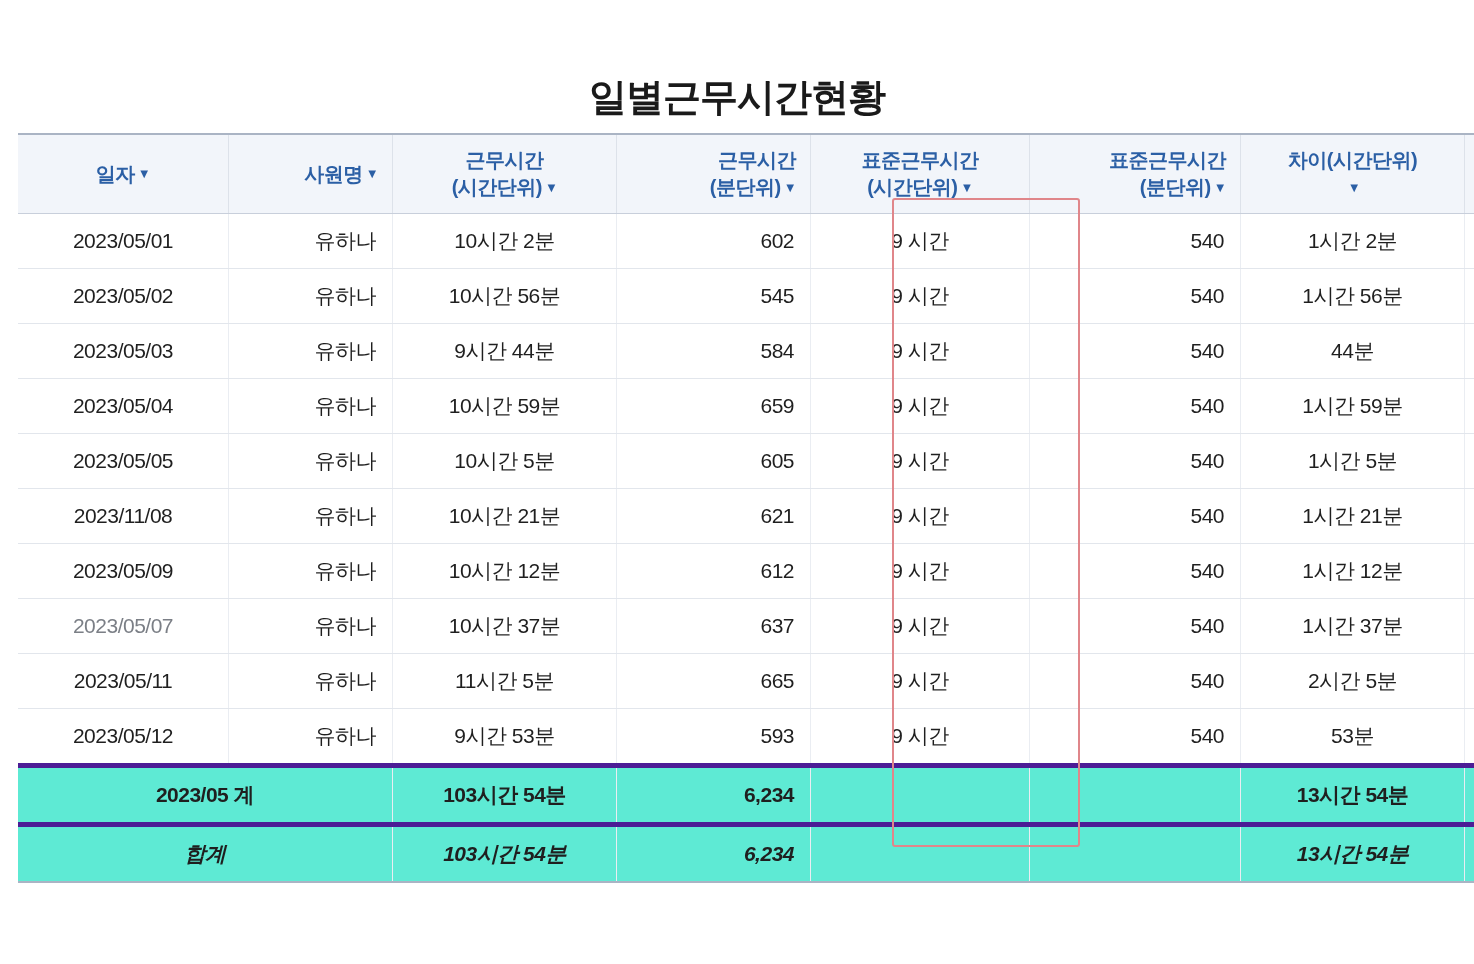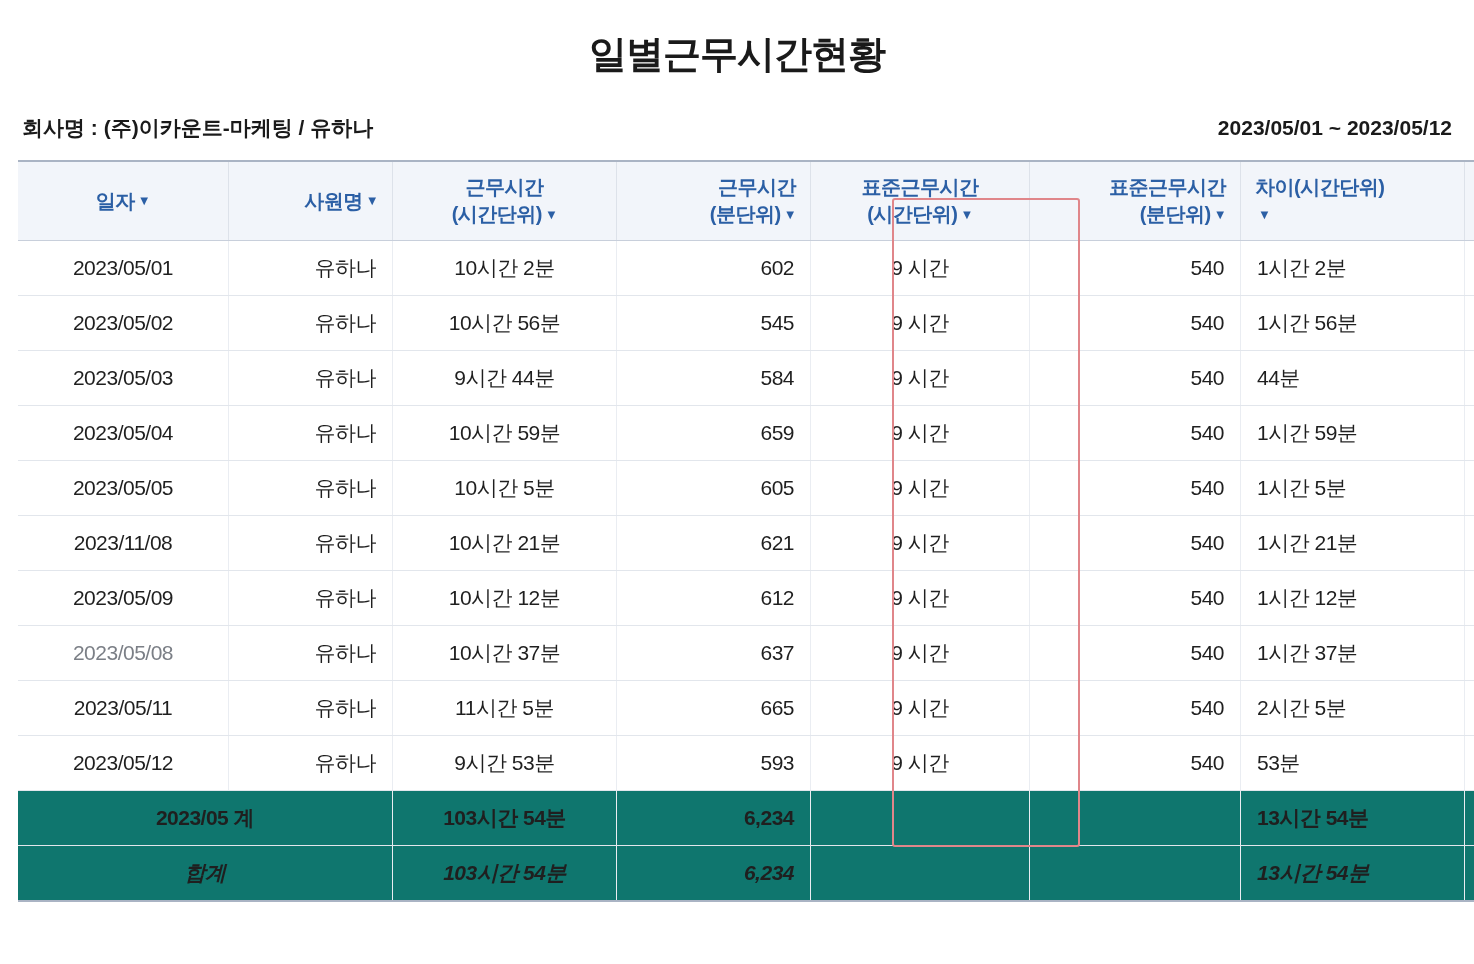--- a/index.html
+++ b/index.html
@@ -20,21 +20,21 @@
     box-sizing: border-box;
     padding: 0 18px;
     position: relative;
   }
   .title {
     text-align: center;
     font-size: 38px;
     font-weight: bold;
     color: #1a1a1a;
     letter-spacing: -1px;
-    padding-top: 29px;
+    padding-top: 72px;
     padding-bottom: 10px;
   }
   .meta-row {
     display: flex;
     justify-content: space-between;
     align-items: center;
     font-size: 21px;
     font-weight: bold;
     color: #1a1a1a;
     padding: 24px 4px 18px 4px;
@@ -70,27 +70,27 @@
     letter-spacing: -0.5px;
   }
   tbody td:last-child { border-right: none; }
 
   .c-date   { text-align: center; width: 182px; }
   .c-name   { text-align: right;   width: 135px; }
   .c-wh     { text-align: center; width: 195px; }
   .c-wm     { text-align: right;  width: 165px; }
   .c-sh     { text-align: center; width: 190px; }
   .c-sm     { text-align: right;  width: 182px; }
-  .c-dh     { text-align: left; width: 195px; }
+  .c-dh     { text-align: center; width: 195px; }
   .c-dm     { text-align: right;  width: 190px; }
 
   .sum-row td {
     font-weight: bold;
-    background: #0f766e;
-    border-top: 1px solid #4c1d95;
+    background: #5eead4;
+    border-top: 5px solid #4c1d95;
   }
   .sum-label {
     text-align: center;
     font-weight: bold;
   }
   .total-row td {
     font-weight: bold;
     border-bottom: 2px solid #aab4c4;
     font-style: italic;
   }
@@ -114,24 +114,20 @@
   }
   .muted { color: #7b7f86; }
 </style>
 </head>
 <body>
 
 <div class="page">
 
   <div class="title">일별근무시간현황</div>
 
-  <div class="meta-row">
-    <div>회사명 : (주)이카운트-마케팅 / 유하나</div>
-    <div>2023/05/01 ~ 2023/05/12</div>
-  </div>
 
   <table>
     <thead>
       <tr>
         <th class="c-date">
           <span>일자</span><span class="arrow">▼</span>
         </th>
         <th class="c-name">
           <span>사원명</span><span class="arrow">▼</span>
         </th>
@@ -226,21 +222,21 @@
         <td class="c-date">2023/05/09</td>
         <td class="c-name">유하나</td>
         <td class="c-wh">10시간 12분</td>
         <td class="c-wm">612</td>
         <td class="c-sh">9 시간</td>
         <td class="c-sm">540</td>
         <td class="c-dh">1시간 12분</td>
         <td class="c-dm">72</td>
       </tr>
       <tr>
-        <td class="c-date muted">2023/05/08</td>
+        <td class="c-date muted">2023/05/07</td>
         <td class="c-name">유하나</td>
         <td class="c-wh">10시간 37분</td>
         <td class="c-wm">637</td>
         <td class="c-sh">9 시간</td>
         <td class="c-sm">540</td>
         <td class="c-dh">1시간 37분</td>
         <td class="c-dm">97</td>
       </tr>
       <tr>
         <td class="c-date">2023/05/11</td>

